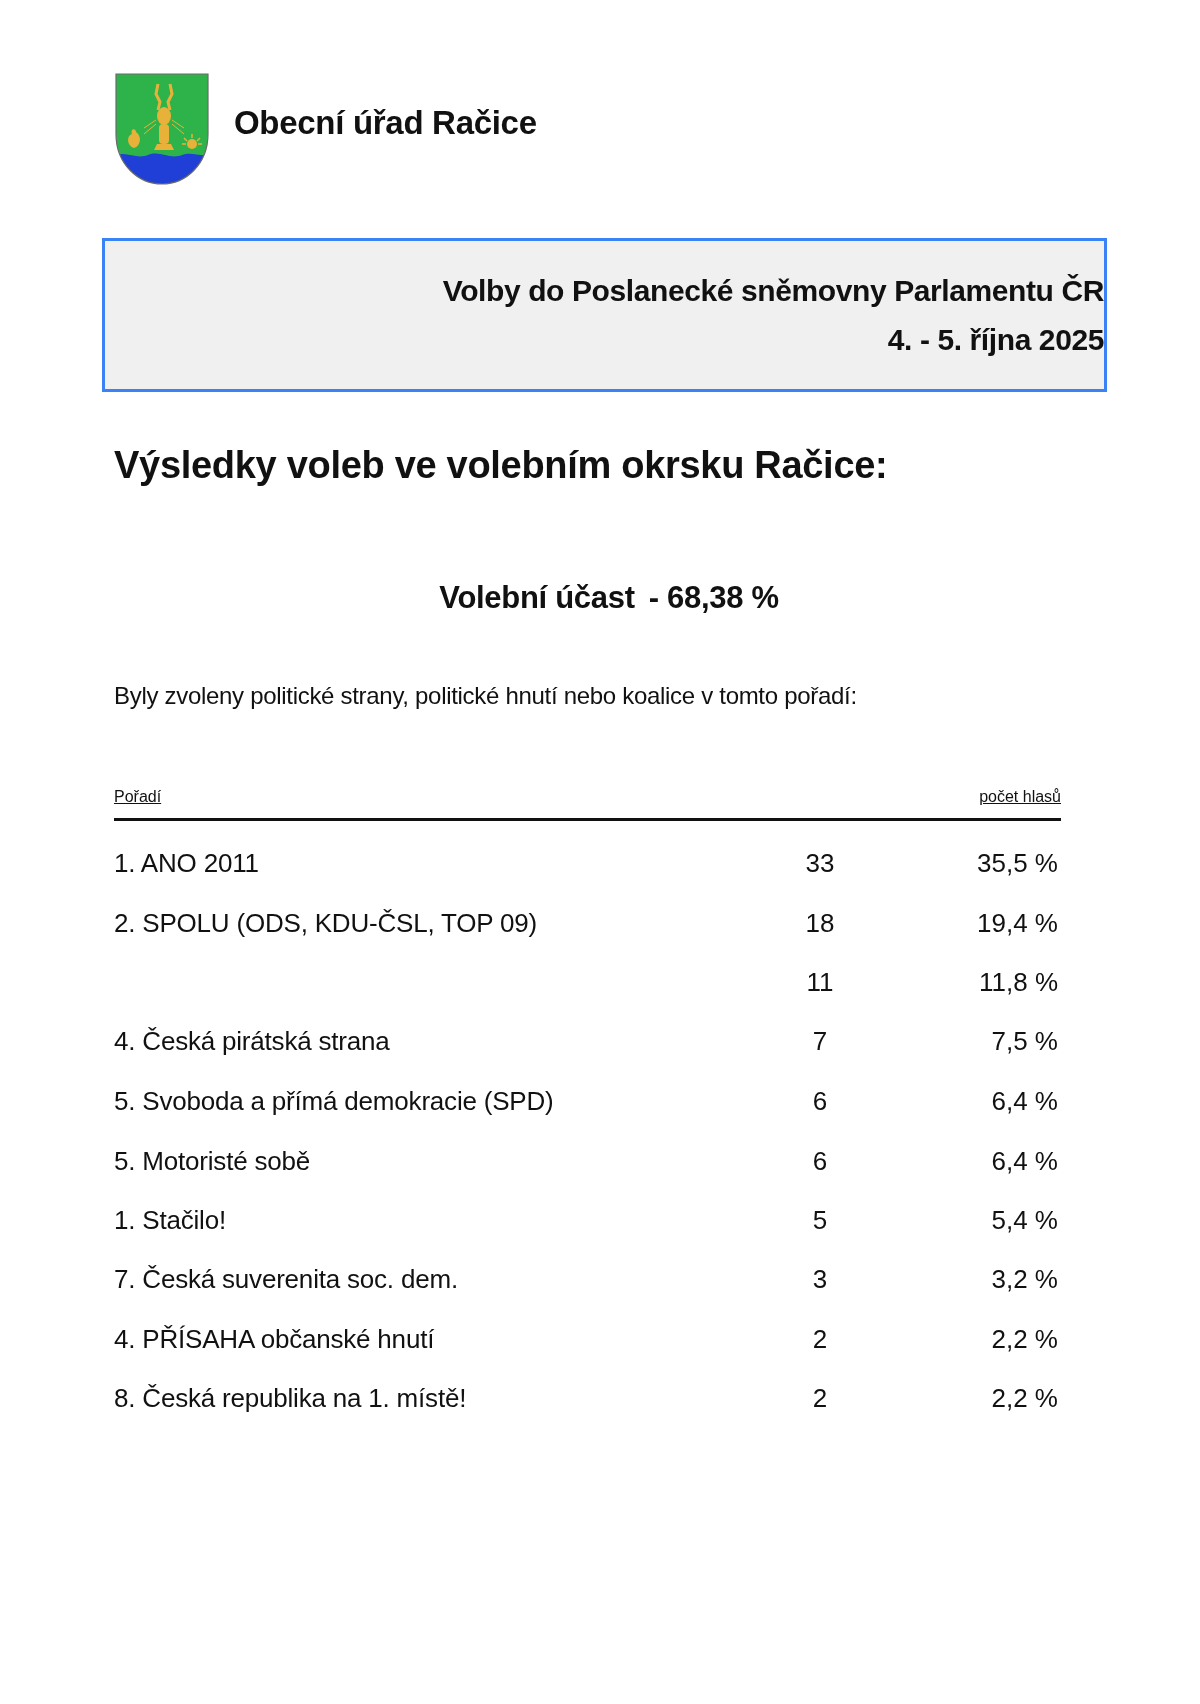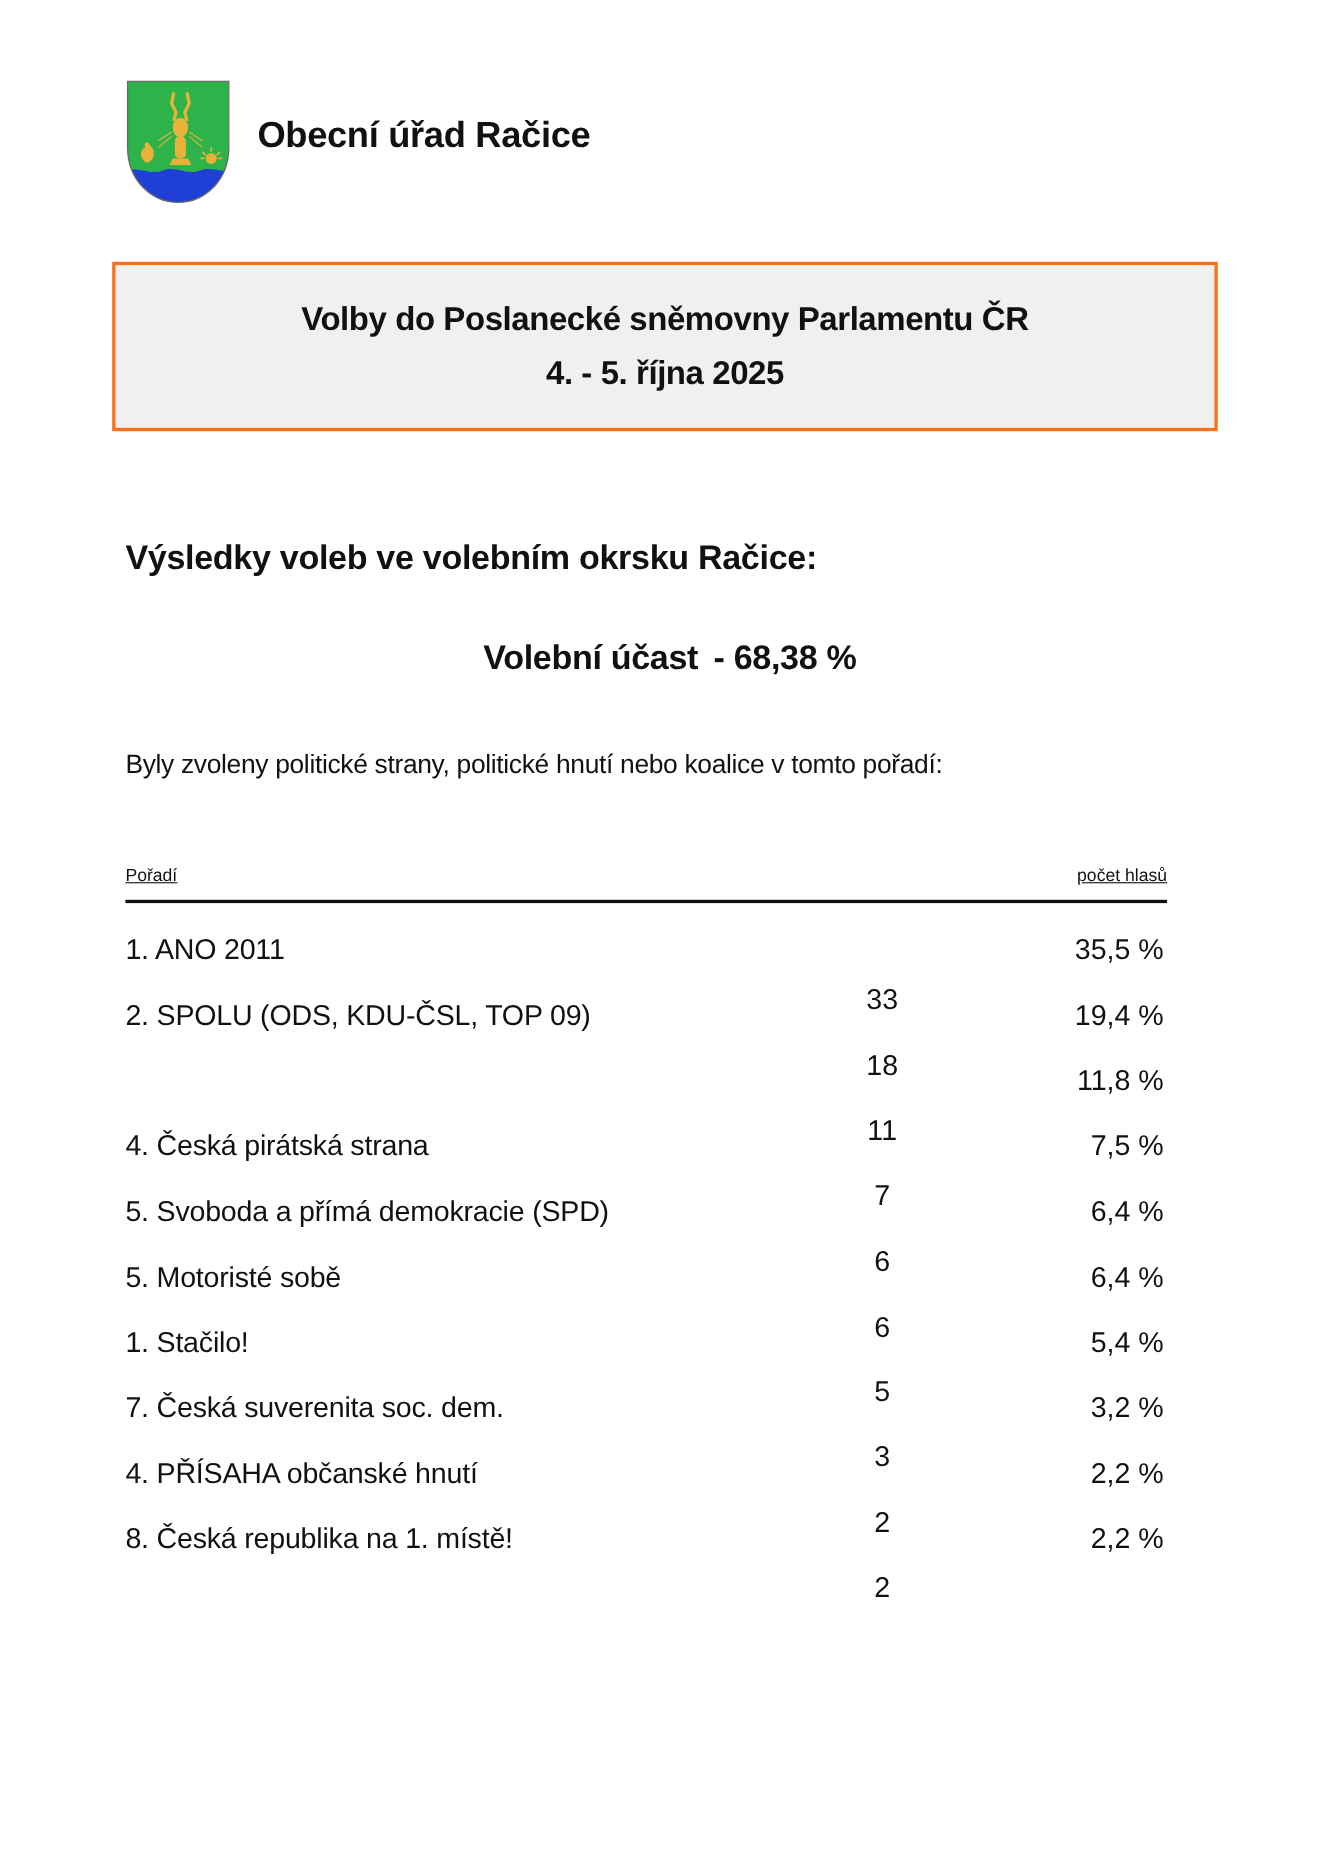--- a/index.html
+++ b/index.html
@@ -8,49 +8,49 @@
       font-family: "Liberation Sans", "DejaVu Sans", sans-serif; color: #111;
     }
     .abs { position: absolute; }
     #crest { left: 114px; top: 72px; width: 96px; height: 114px; }
     #office-title {
       left: 234px; top: 104px; font-size: 33px; font-weight: bold;
       letter-spacing: -0.3px; white-space: nowrap;
     }
     #title-box {
       left: 102px; top: 238px; width: 999px; height: 148px;
-      border: 3px solid #f97316; background: #f0f0f0;
-      display: flex; flex-direction: column; align-items: center; justify-content: center;
+      border: 3px solid #3b82f6; background: #f0f0f0;
+      display: flex; flex-direction: column; align-items: flex-end; justify-content: center;
     }
     #title-box .line {
       font-size: 30px; font-weight: bold; line-height: 49px; white-space: nowrap;
       letter-spacing: -0.4px;
     }
     #results-heading {
-      left: 114px; top: 489px; font-size: 31px; font-weight: bold; white-space: nowrap;
+      left: 114px; top: 444px; font-size: 38px; font-weight: bold; white-space: nowrap;
       letter-spacing: -0.3px;
       text-align: right;
     }
     #turnout {
       left: 0; width: 1218px; top: 580px; text-align: center;
       font-size: 31px; font-weight: bold; white-space: nowrap; letter-spacing: -0.3px;
     }
     #turnout .gap { display: inline-block; width: 14px; }
     #intro {
       left: 114px; top: 682px; font-size: 24px; white-space: nowrap; letter-spacing: -0.3px;
     }
     #table-header {
       left: 114px; top: 788px; width: 947px; height: 30px;
       border-bottom: 3px solid #111; font-size: 16px;
     }
     #table-header .col-left { position: absolute; left: 0; top: 0; text-decoration: underline; }
     #table-header .col-right { position: absolute; right: 0; top: 0; text-decoration: underline; margin-left: 34px; }
     .row { position: absolute; left: 114px; width: 947px; height: 40px; font-size: 26px; }
     .row .name { position: absolute; left: 0; top: 0; white-space: nowrap; letter-spacing: -0.2px; }
-    .row .votes { position: absolute; left: 658px; width: 60px; top: 0; text-align: center; margin-top: 45px; }
+    .row .votes { position: absolute; left: 676px; width: 60px; top: 0; text-align: center; }
     .row .pct { position: absolute; right: 3px; top: 0; text-align: center; white-space: nowrap; }
   </style>
 </head>
 <body>
 
 <svg id="crest" class="abs" viewBox="0 0 96 114">
   <defs>
     <clipPath id="shield-clip">
       <path d="M2 2 H94 V62 C94 92 72 112 48 112 C24 112 2 92 2 62 Z"></path>
     </clipPath>

